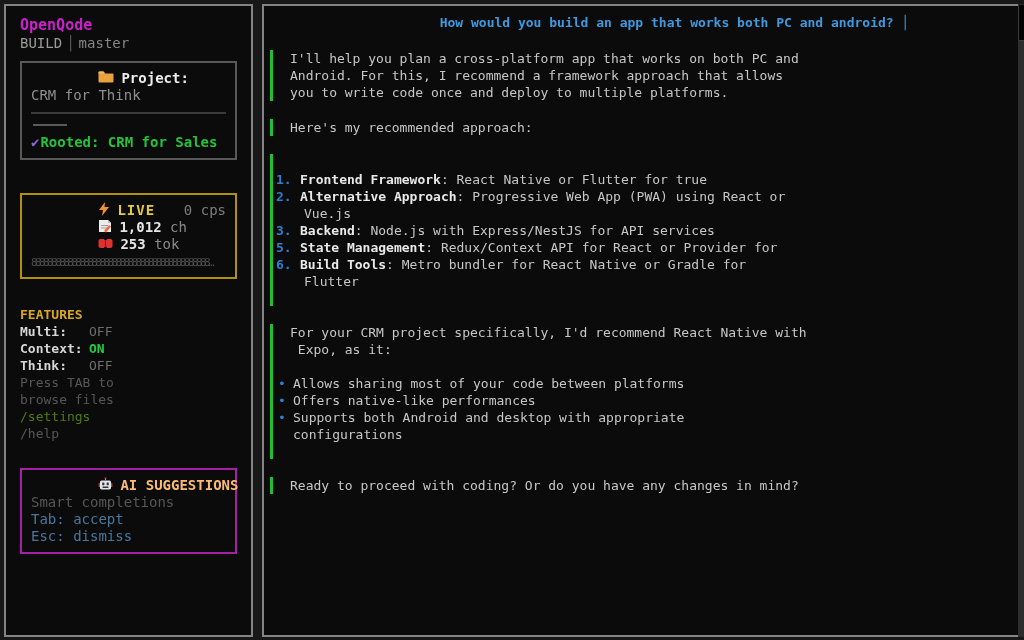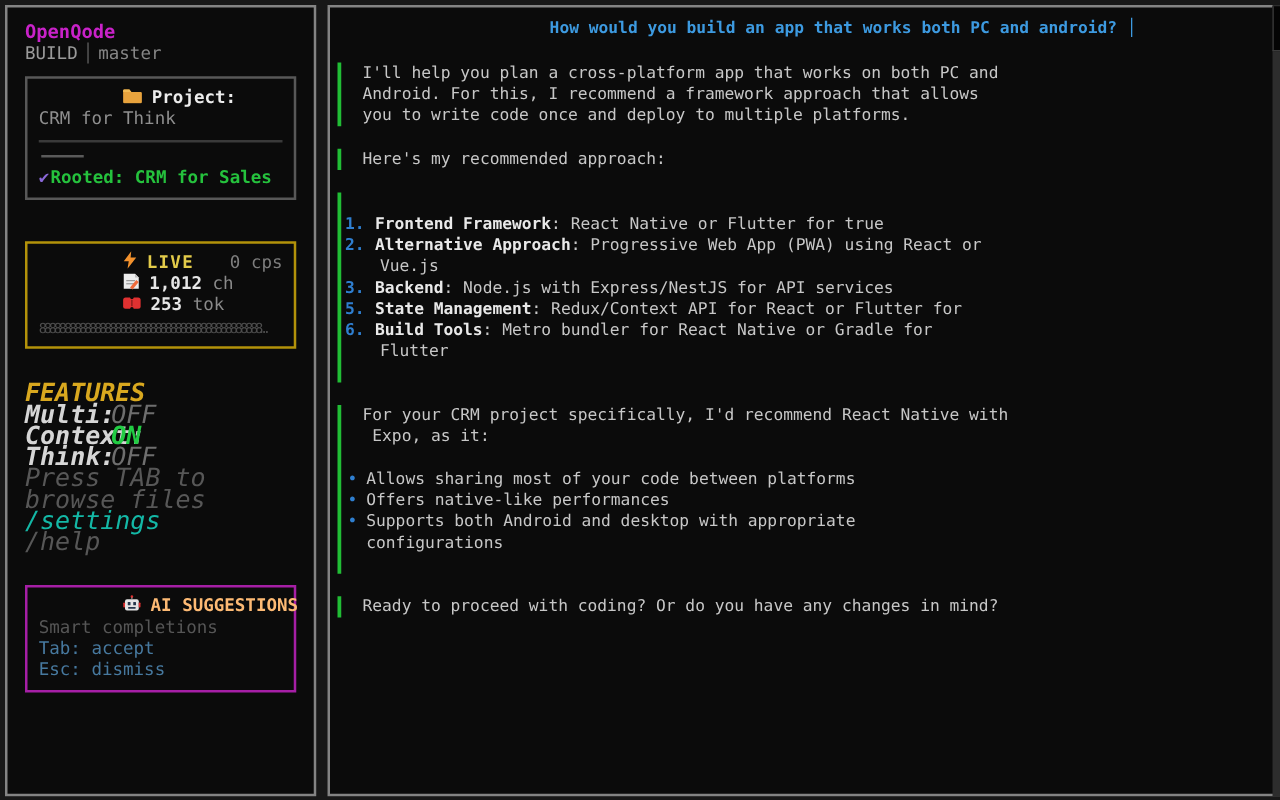--- a/index.html
+++ b/index.html
@@ -32,29 +32,29 @@
   .rooted{color:#25c23d;font-weight:bold;}
 
   #live-box{border-color:#b3920a;margin-top:33px;}
   .live-title{color:#e3cb4a;font-weight:bold;letter-spacing:1px;}
   .cps{margin-left:auto;color:#7d7d7d;}
   .stat-val{color:#e6e6e6;font-weight:bold;}
   .stat-unit{color:#8a8a8a;}
   .spark{color:#4d4d4d;font-size:11px;letter-spacing:-2.6px;height:15px;line-height:15px;
          overflow:hidden;white-space:nowrap;margin-top:2px;}
 
-  #features{margin-top:27px;font-size:20px;font-style:italic;}
+  #features{margin-top:27px;font-size:13px;}
   .features-title{color:#d9a81f;font-weight:bold;height:17px;line-height:17px;}
   .f-row{height:17px;line-height:17px;white-space:pre;}
   .f-label{display:inline-block;width:69px;color:#d6d6d6;font-weight:bold;}
   .f-val.off{color:#6e6e6e;}
   .f-val.on{color:#22cc44;font-weight:bold;}
   .hint{color:#575757;height:17px;line-height:17px;}
   .cmd{height:17px;line-height:17px;}
-  .cmd.hl{color:#14b8a6;}
+  .cmd.hl{color:#4d7c0f;}
   .cmd.dimc{color:#575757;}
 
   #ai-box{border-color:#a61fa6;margin-top:26px;}
   .ai-title{color:#fdba74;font-weight:bold;}
   .ai-sub{color:#565656;}
   .ai-line{color:#47799f;height:17px;line-height:17px;font-size:14px;}
 
   
   #chat{position:absolute;inset:0;font-size:13px;color:#c7c7c7;}
   .question-line{margin-top:8px;text-align:center;height:17px;line-height:17px;
@@ -202,21 +202,21 @@
           <div class="line">you to write code once and deploy to multiple platforms.</div>
         </div>
         <div class="quote">
           <div class="line">Here's my recommended approach:</div>
         </div>
         <div class="quote q-pad">
           <div class="ol-row"><span class="ol-num">1.</span><span class="term">Frontend Framework</span><span>: React Native or Flutter for true</span></div>
           <div class="ol-row"><span class="ol-num">2.</span><span class="term">Alternative Approach</span><span>: Progressive Web App (PWA) using React or</span></div>
           <div class="ol-cont">Vue.js</div>
           <div class="ol-row"><span class="ol-num">3.</span><span class="term">Backend</span><span>: Node.js with Express/NestJS for API services</span></div>
-          <div class="ol-row"><span class="ol-num">5.</span><span class="term">State Management</span><span>: Redux/Context API for React or Flutter for</span></div>
+          <div class="ol-row"><span class="ol-num">5.</span><span class="term">State Management</span><span>: Redux/Context API for React or Provider for</span></div>
           <div class="ol-row"><span class="ol-num">6.</span><span class="term">Build Tools</span><span>: Metro bundler for React Native or Gradle for</span></div>
           <div class="ol-cont">Flutter</div>
         </div>
         <div class="quote q-group" style="padding-bottom: 16px;">
           <div class="line">For your CRM project specifically, I'd recommend React Native with</div>
           <div class="line"> Expo, as it:</div>
           <div class="gap-top">
             <div class="ul-row"><span class="bullet">•</span><span>Allows sharing most of your code between platforms</span></div>
             <div class="ul-row"><span class="bullet">•</span><span>Offers native-like performances</span></div>
             <div class="ul-row"><span class="bullet">•</span><span>Supports both Android and desktop with appropriate</span></div>

